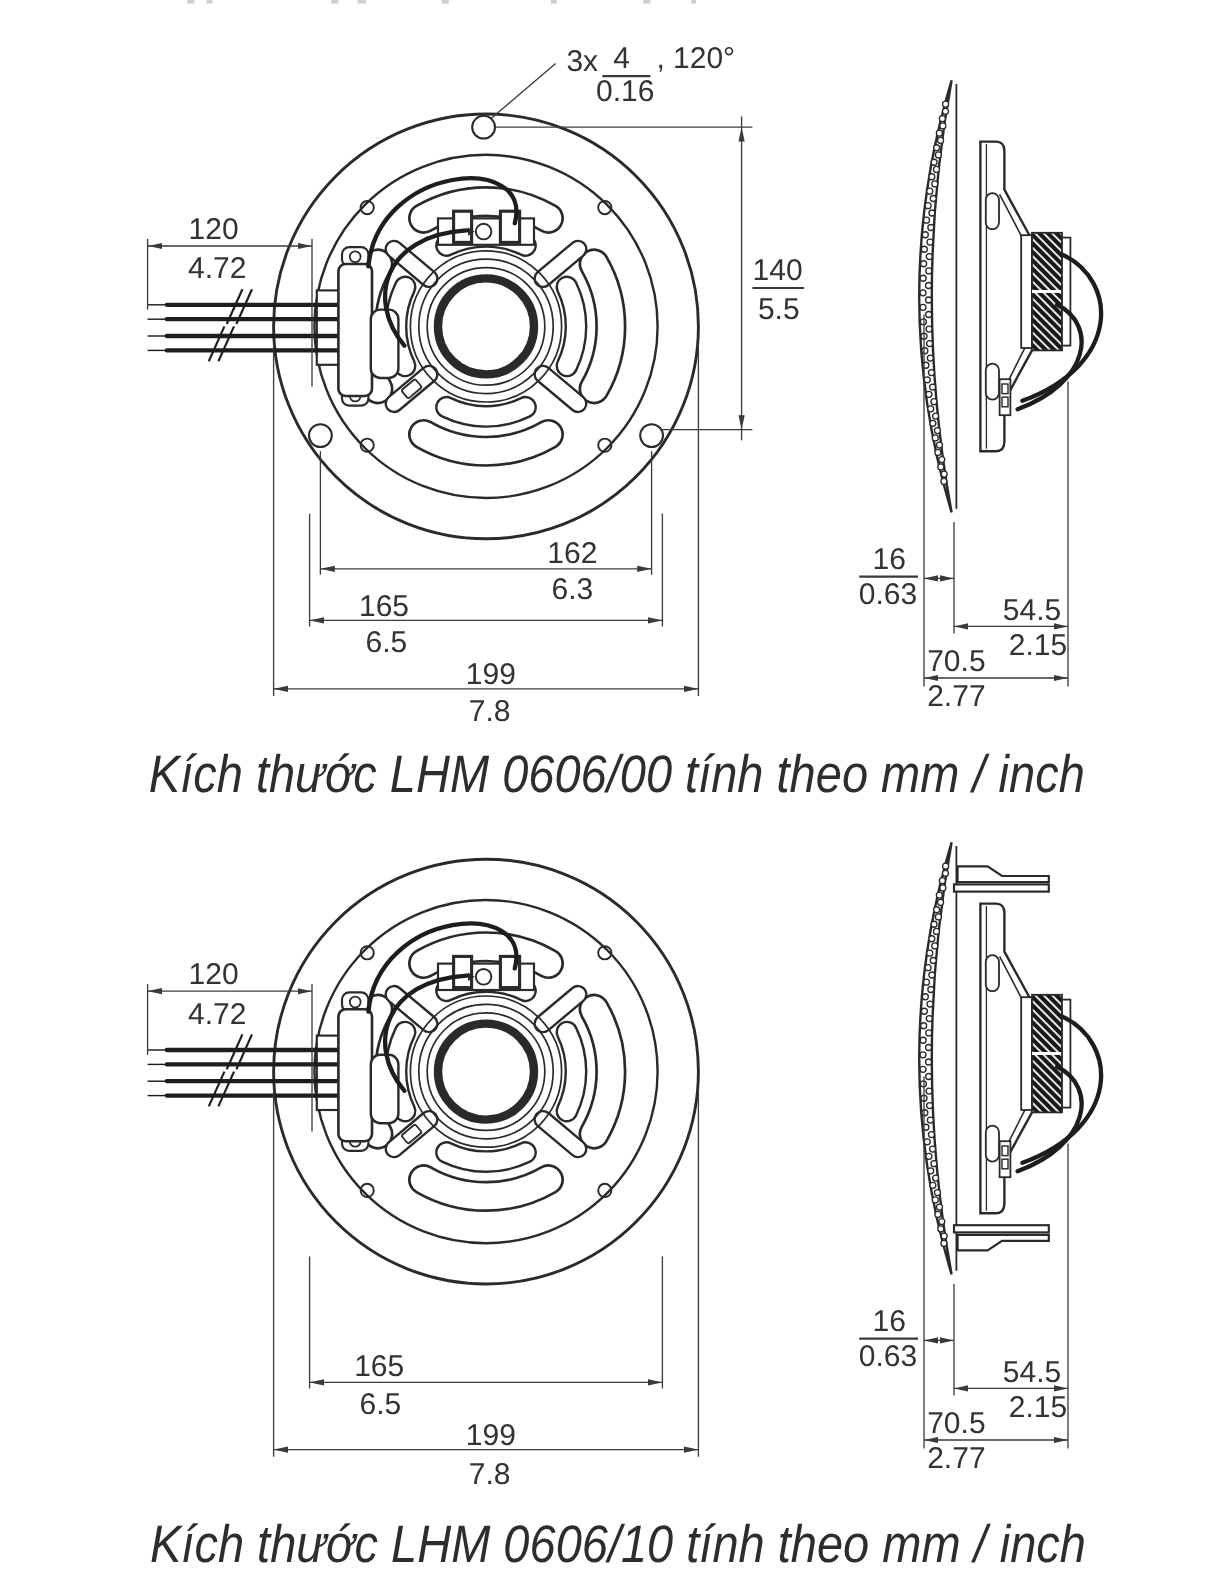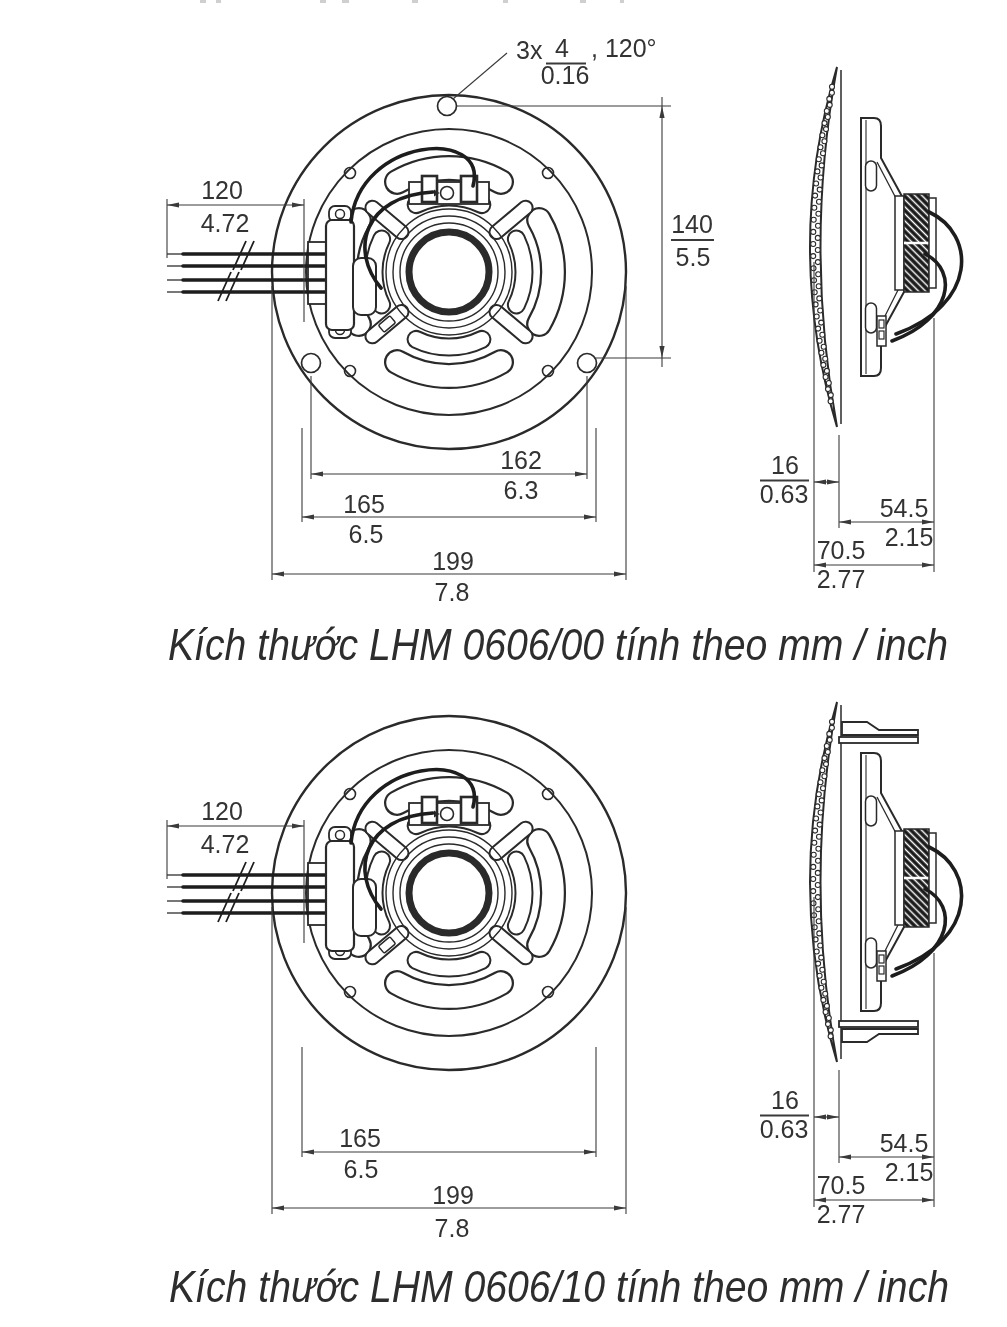--- a/index.html
+++ b/index.html
@@ -1,16 +1,16 @@
 <!DOCTYPE html>
 <html><head>
 <meta charset="utf-8">
 <style>
   html,body{margin:0;padding:0;background:#fff;}
-  #page{position:relative;width:938px;height:1327px;background:#fff;overflow:hidden;margin-left:44px;}
+  #page{position:relative;width:938px;height:1327px;background:#fff;overflow:hidden;}
   svg{display:block}
   text{font-family:"Liberation Sans","DejaVu Sans",sans-serif;}
   .t{font-size:25px;fill:#333;text-anchor:middle;}
   .ts{text-anchor:start;}
   .cap{font-size:44px;font-style:italic;fill:#2d2d2d;text-anchor:middle;}
   .ln{stroke:#2a2a2a;fill:none;}
   .wh{fill:#fff;}
   .w1{stroke-width:1.1;} .w13{stroke-width:1.3;} .w15{stroke-width:1.5;}
   .w18{stroke-width:1.8;} .w2{stroke-width:2;} .w22{stroke-width:2.2;}
   .w24{stroke-width:2.4;} .w26{stroke-width:2.6;}

